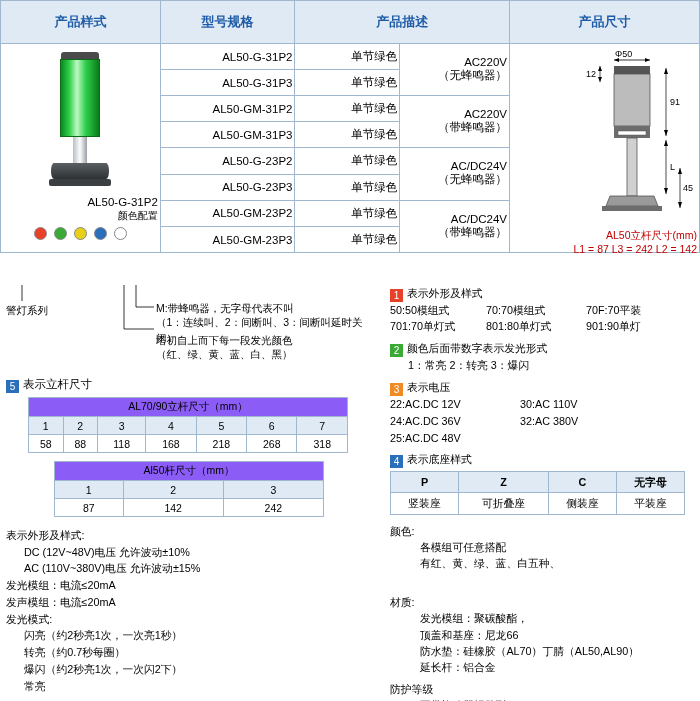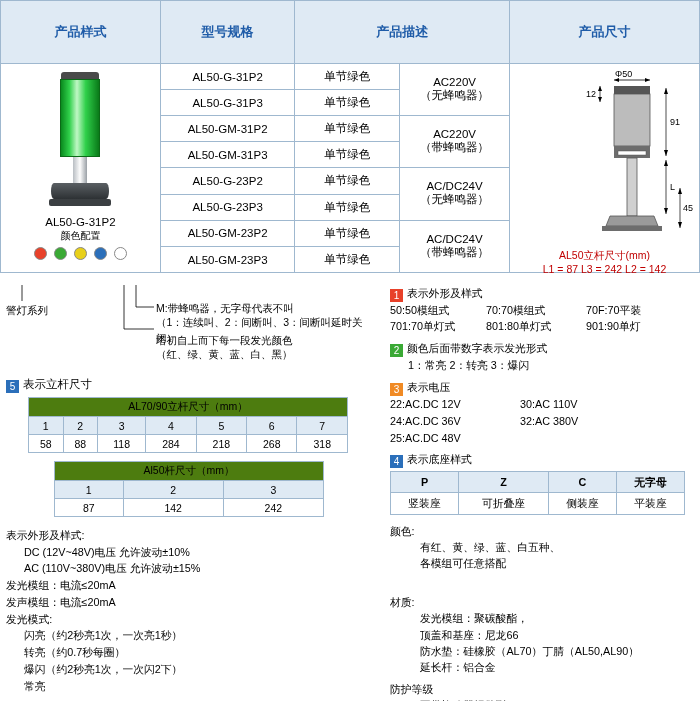--- a/index.html
+++ b/index.html
@@ -9,24 +9,24 @@
     font-family:"Liberation Sans", sans-serif;
     font-size:11px; color:#000; background:#fff;
     position:relative; overflow:hidden;
   }
   .page { position:relative; width:700px; height:701px; }
 
   
   .top-table { width:700px; border-collapse:collapse; }
   .top-table th {
     background:#dfeaf4; color:#1f5ca8; font-size:13px; font-weight:bold;
-    border:1px solid #9fb8cf; padding:22px 0; text-align:center;
+    border:1px solid #9fb8cf; padding:12px 0; text-align:center;
   }
   .top-table td {
-    border:1px solid #9fb8cf; text-align:center; font-size:11.5px;
+    border:1px solid #9fb8cf; text-align:right; font-size:11.5px;
     padding:4px 2px; background:#fff; height:26px;
   }
   .col-a { width:160px; }
   .col-b { width:135px; }
   .col-c { width:105px; }
   .col-d { width:110px; }
   .col-e { width:190px; }
 
   .prod-cell { vertical-align:top; padding-top:6px !important; }
   .prod-name { font-size:11.5px; margin-top:4px; }
@@ -71,21 +71,21 @@
   .lead.o { background:#f08a24;}
   .lead.b { background:#2b6fba;}
 
   
   .mini { border-collapse:collapse; }
   .mini td, .mini th {
     border:1px solid #9fb8cf; text-align:center; font-size:10.5px;
     padding:2px 0; height:18px;
   }
   .mini .hdr { background:#dfeaf4; }
-  .mini .cap { background:#4d7c0f; }
+  .mini .cap { background:#8b5cf6; }
 
   .left-text { font-size:10.8px; line-height:1.55; }
 
   
   .right { position:absolute; left:390px; top:285px; width:305px; font-size:10.8px; line-height:1.5;}
   .rtbl { border-collapse:collapse; width:295px; margin-top:3px;}
   .rtbl td { border:1px solid #9fb8cf; text-align:center; padding:2px 0; font-size:10.8px; height:20px;}
   .rtbl .h { background:#dfeaf4; font-weight:bold;}
   .indent { padding-left:18px; }
   .indent2 { padding-left:30px; }
@@ -261,21 +261,21 @@
         <td class="hdr">3</td>
         <td class="hdr">4</td>
         <td class="hdr">5</td>
         <td class="hdr">6</td>
         <td class="hdr">7</td>
       </tr>
       <tr>
         <td>58</td>
         <td>88</td>
         <td>118</td>
-        <td>284</td>
+        <td>168</td>
         <td>218</td>
         <td>268</td>
         <td>318</td>
       </tr>
     </tbody>
       </table>
 
     <table class="mini" style="width:270px;margin:8px 0 0 48px">
       <tbody>
           <tr>
@@ -359,22 +359,22 @@
       <tr>
         <td>竖装座</td>
         <td>可折叠座</td>
         <td>侧装座</td>
         <td>平装座</td>
       </tr>
     </tbody>
       </table>
 
     <div style="margin-top:8px">颜色:</div>
+    <div class="indent2">各模组可任意搭配</div>
     <div class="indent2">有红、黄、绿、蓝、白五种、</div>
-    <div class="indent2">各模组可任意搭配</div>
 
     <div style="margin-top:23px">材质:</div>
     <div class="indent2">发光模组：聚碳酸酯，</div>
     <div class="indent2">顶盖和基座：尼龙66</div>
     <div class="indent2">防水垫：硅橡胶（AL70）丁腈（AL50,AL90）</div>
     <div class="indent2">延长杆：铝合金</div>
 
     <div style="margin-top:6px">防护等级</div>
     <div class="indent2">不带蜂鸣器报警型：IP65</div>
 

